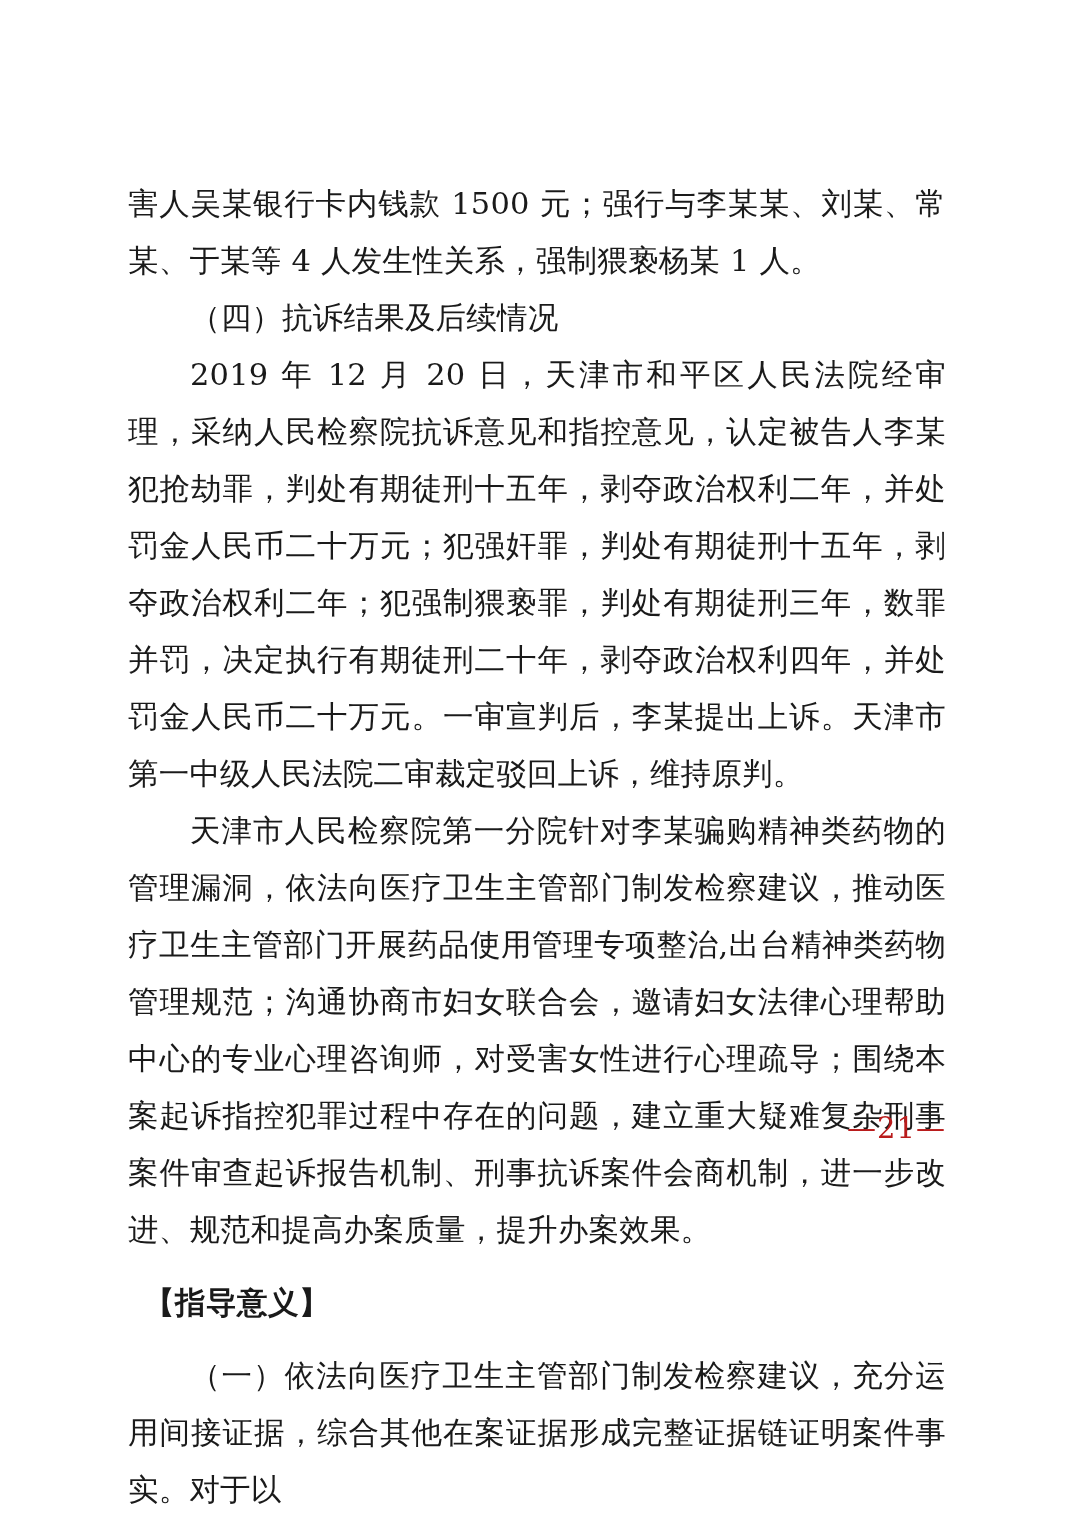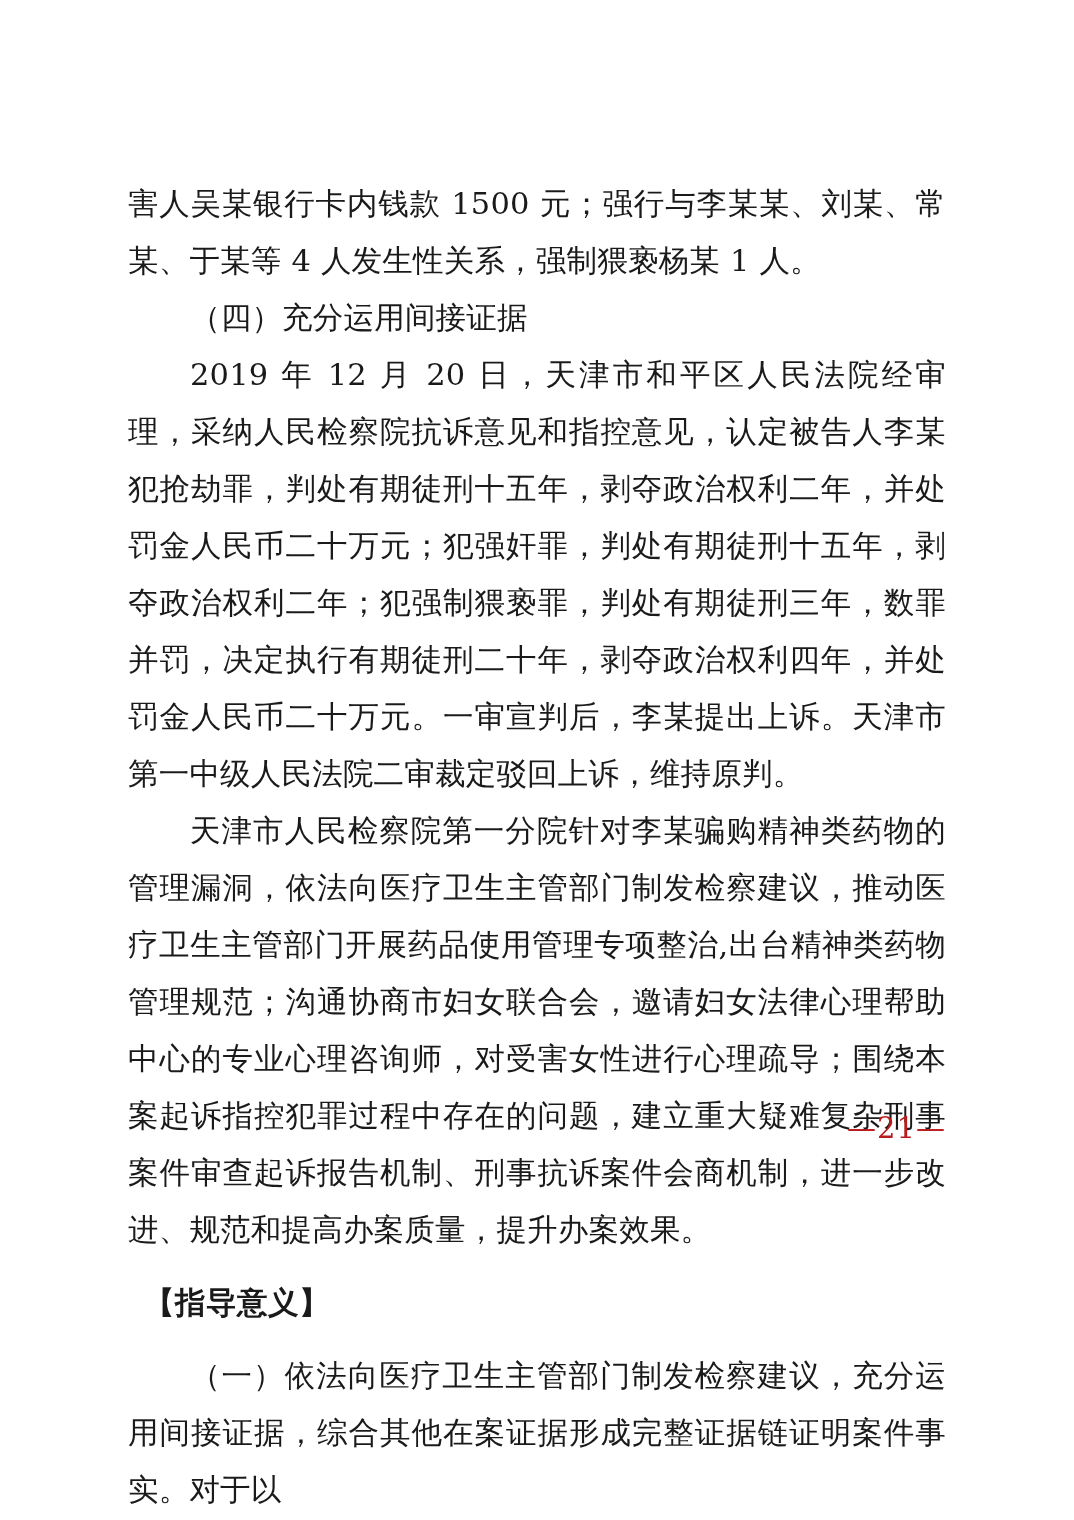--- a/index.html
+++ b/index.html
@@ -58,21 +58,21 @@
 </style>
 </head>
 <body>
 
 <div class="page">
 
   <div class="body-text">
 
     <p class="para">害人吴某银行卡内钱款 1500 元；强行与李某某、刘某、常某、于某等 4 人发生性关系，强制猥亵杨某 1 人。</p>
 
-    <p class="para indent">（四）充分运用间接证据</p>
+    <p class="para indent">（四）抗诉结果及后续情况</p>
 
     <p class="para indent">2019 年 12 月 20 日，天津市和平区人民法院经审理，采纳人民检察院抗诉意见和指控意见，认定被告人李某犯抢劫罪，判处有期徒刑十五年，剥夺政治权利二年，并处罚金人民币二十万元；犯强奸罪，判处有期徒刑十五年，剥夺政治权利二年；犯强制猥亵罪，判处有期徒刑三年，数罪并罚，决定执行有期徒刑二十年，剥夺政治权利四年，并处罚金人民币二十万元。一审宣判后，李某提出上诉。天津市第一中级人民法院二审裁定驳回上诉，维持原判。</p>
 
     <p class="para indent">天津市人民检察院第一分院针对李某骗购精神类药物的管理漏洞，依法向医疗卫生主管部门制发检察建议，推动医疗卫生主管部门开展药品使用管理专项整治,出台精神类药物管理规范；沟通协商市妇女联合会，邀请妇女法律心理帮助中心的专业心理咨询师，对受害女性进行心理疏导；围绕本案起诉指控犯罪过程中存在的问题，建立重大疑难复杂刑事案件审查起诉报告机制、刑事抗诉案件会商机制，进一步改进、规范和提高办案质量，提升办案效果。</p>
 
     <h2 class="section-head">【指导意义】</h2>
 
     <p class="para indent">（一）依法向医疗卫生主管部门制发检察建议，充分运用间接证据，综合其他在案证据形成完整证据链证明案件事实。对于以</p>
 
   </div>

